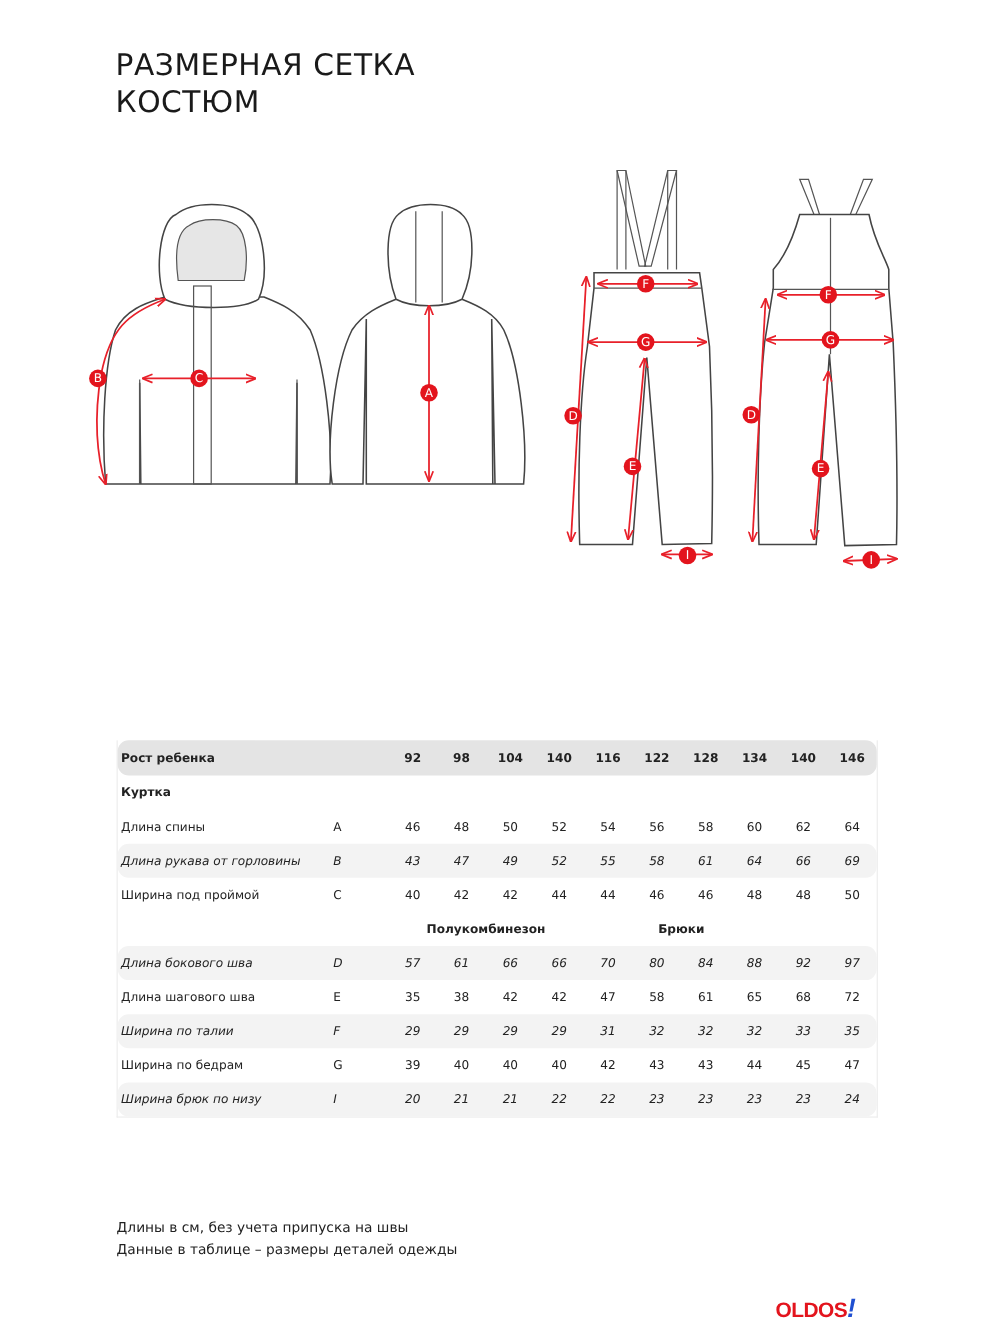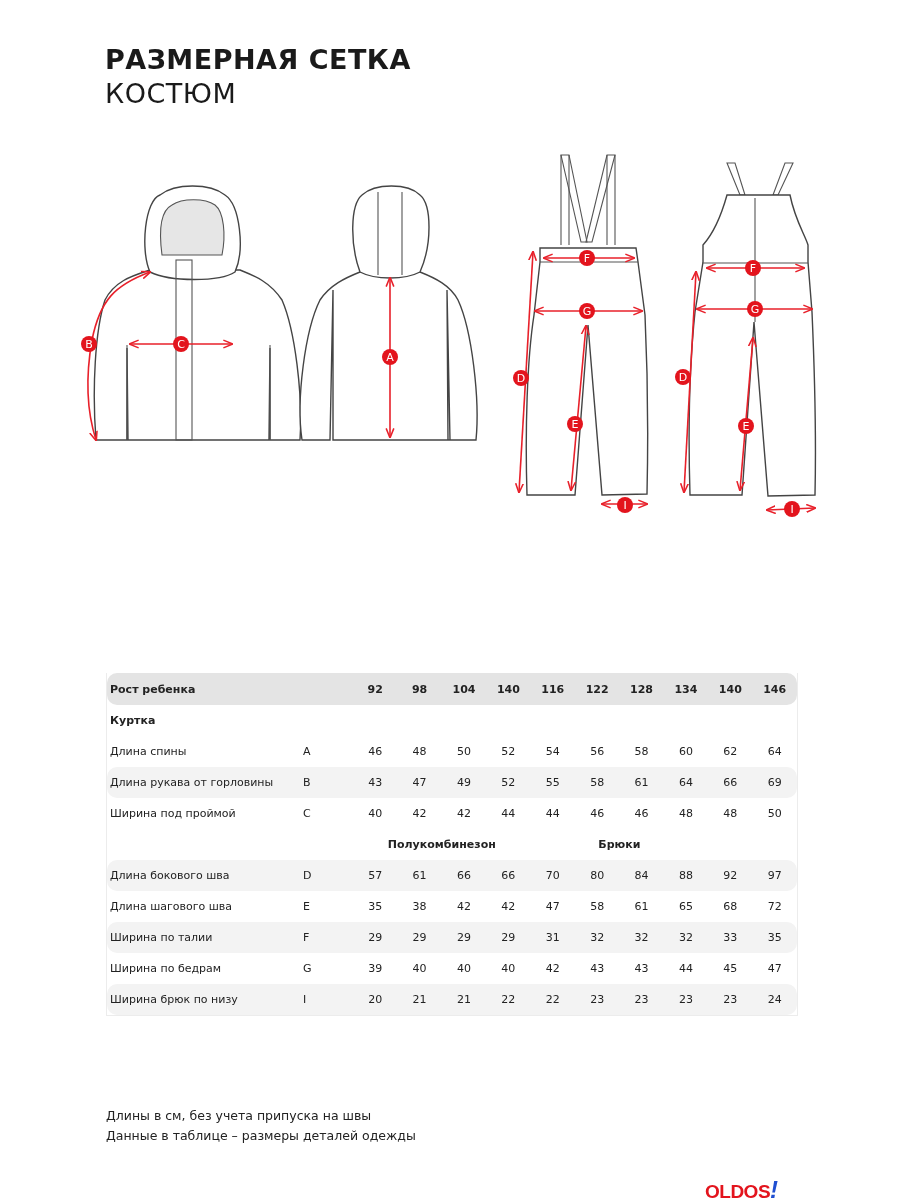--- a/index.html
+++ b/index.html
@@ -1,35 +1,35 @@
 <!DOCTYPE html>
 <html><head>
 <meta charset="utf-8">
 <style>
   html, body { margin: 0; padding: 0; }
   body {
     width: 900px; height: 1200px; background: #ffffff; position: relative; overflow: hidden;
     font-family: "DejaVu Sans", "Liberation Sans", sans-serif; color: #222;
   }
-  .title { position: absolute; left: 105px; top: 44px; font-size: 27px; font-weight: bold; letter-spacing: 0.5px; color: #1a1a1a; }
+  .title { position: absolute; left: 105px; top: 44px; font-size: 27px; font-weight: normal; letter-spacing: 0.5px; color: #1a1a1a; }
   .subtitle { position: absolute; left: 105px; top: 78px; font-size: 27px; font-weight: normal; letter-spacing: 0.5px; color: #1a1a1a; text-align: center; }
 
   .illus { position: absolute; left: 0; top: 140px; width: 900px; height: 400px; }
   .illus svg { position: absolute; left: 0; top: 0; }
   .garment { fill: #fff; stroke: #444; stroke-width: 1.4; }
   .detail { fill: none; stroke: #555; stroke-width: 1.1; }
   .hoodin { fill: #e6e6e6; stroke: #555; stroke-width: 1.1; }
   .meas { stroke: #e8202a; stroke-width: 1.6; fill: none; }
   .badge circle { fill: #e3141d; }
   .badge text { fill: #fff; font-size: 11px; font-family: "DejaVu Sans", sans-serif; text-anchor: middle; dominant-baseline: central; }
 
   .size-table { position: absolute; left: 106px; top: 673px; width: 690px; border-left: 1px solid #ececec; border-right: 1px solid #ececec; border-bottom: 1px solid #ececec; }
   .trow { display: flex; height: 31px; align-items: center; font-size: 11px; border-radius: 10px; }
   .trow.head { background: #e4e4e4; font-weight: bold; height: 32px; }
-  .trow.gray { background: #f3f3f3; }
+  .trow.gray { background: #f3f3f3; font-style: italic; }
   .trow.section { font-weight: bold; }
   .c-label { width: 196px; padding-left: 3px; box-sizing: border-box; white-space: nowrap; }
   .c-code { width: 50px; }
   .c-val { width: 44.4px; text-align: center; }
   .c-span { text-align: center; font-weight: bold; }
 
   .notes { position: absolute; left: 106px; top: 1106px; font-size: 12.5px; line-height: 20px; color: #222; }
   .logo { position: absolute; left: 705px; top: 1176px; font-family: "Liberation Sans", sans-serif; font-weight: bold; font-size: 19px; color: #e3141d; letter-spacing: -0.5px; }
   .logo .bang { color: #1f4fd1; font-style: italic; font-size: 24px; }
 </style>

